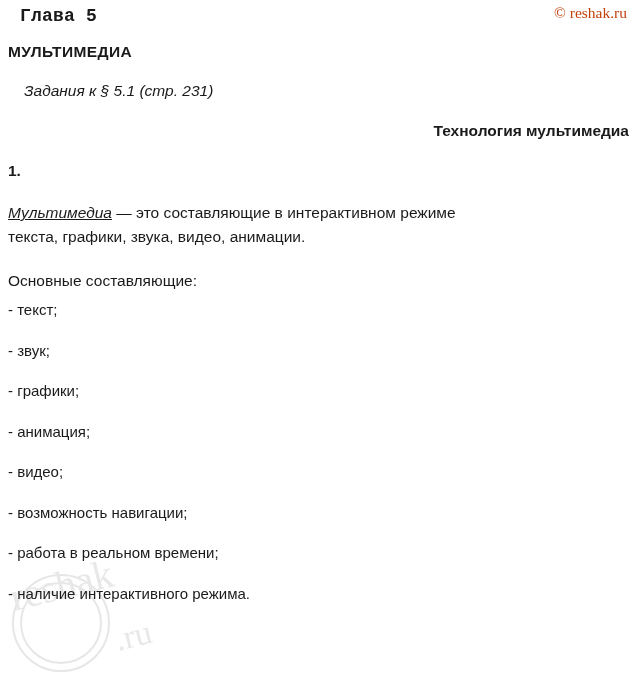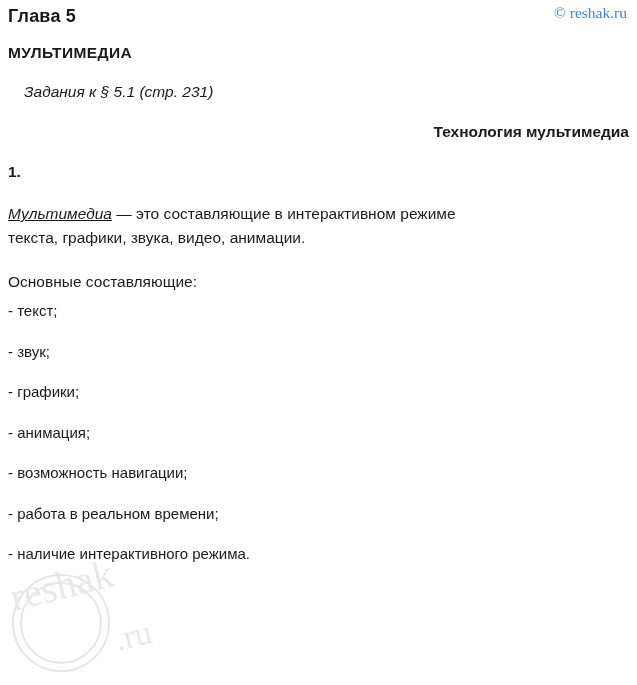--- a/index.html
+++ b/index.html
@@ -21,21 +21,21 @@
     height: 685px;
     box-sizing: border-box;
     padding: 6px 8px 0 8px;
   }
   .watermark-corner {
     position: absolute;
     top: 4px;
     right: 10px;
     font-family: "Liberation Serif", serif;
     font-size: 15.5px;
-    color: #3b82f6;
+    color: #c2410c;
     white-space: nowrap;
   }
   .watermark-big {
     position: absolute;
     left: 6px;
     bottom: 2px;
     width: 230px;
     height: 150px;
     pointer-events: none;
     opacity: 0.5;
@@ -45,22 +45,23 @@
     width: 100%;
     height: 100%;
   }
   .content {
     position: relative;
     z-index: 2;
   }
   .chapter-title {
     font-size: 18px;
     font-weight: bold;
-    margin: 0 0 17px 0;
+    margin: 0 0 17px 12px;
     letter-spacing: 0.2px;
+    font-family: Liberation Mono, monospace;
   }
   .section-title {
     font-size: 15.5px;
     font-weight: bold;
     margin: 0 0 21px 0;
     letter-spacing: 0.4px;
   }
   .tasks-line {
     font-size: 15.5px;
     font-style: italic;
@@ -140,18 +141,19 @@
       <span class="term">Мультимедиа</span><span> — это составляющие в интерактивном режиме</span>
     </p>
     <p class="para defcont">текста, графики, звука, видео, анимации.</p>
 
     <p class="para lead">Основные составляющие:</p>
 
     <p class="bullet">- текст;</p>
     <p class="bullet">- звук;</p>
     <p class="bullet">- графики;</p>
     <p class="bullet">- анимация;</p>
+    <p class="bullet">- видео;</p>
     <p class="bullet">- возможность навигации;</p>
     <p class="bullet">- работа в реальном времени;</p>
     <p class="bullet">- наличие интерактивного режима.</p>
 
   </div>
 </div>
 
 </body></html>

